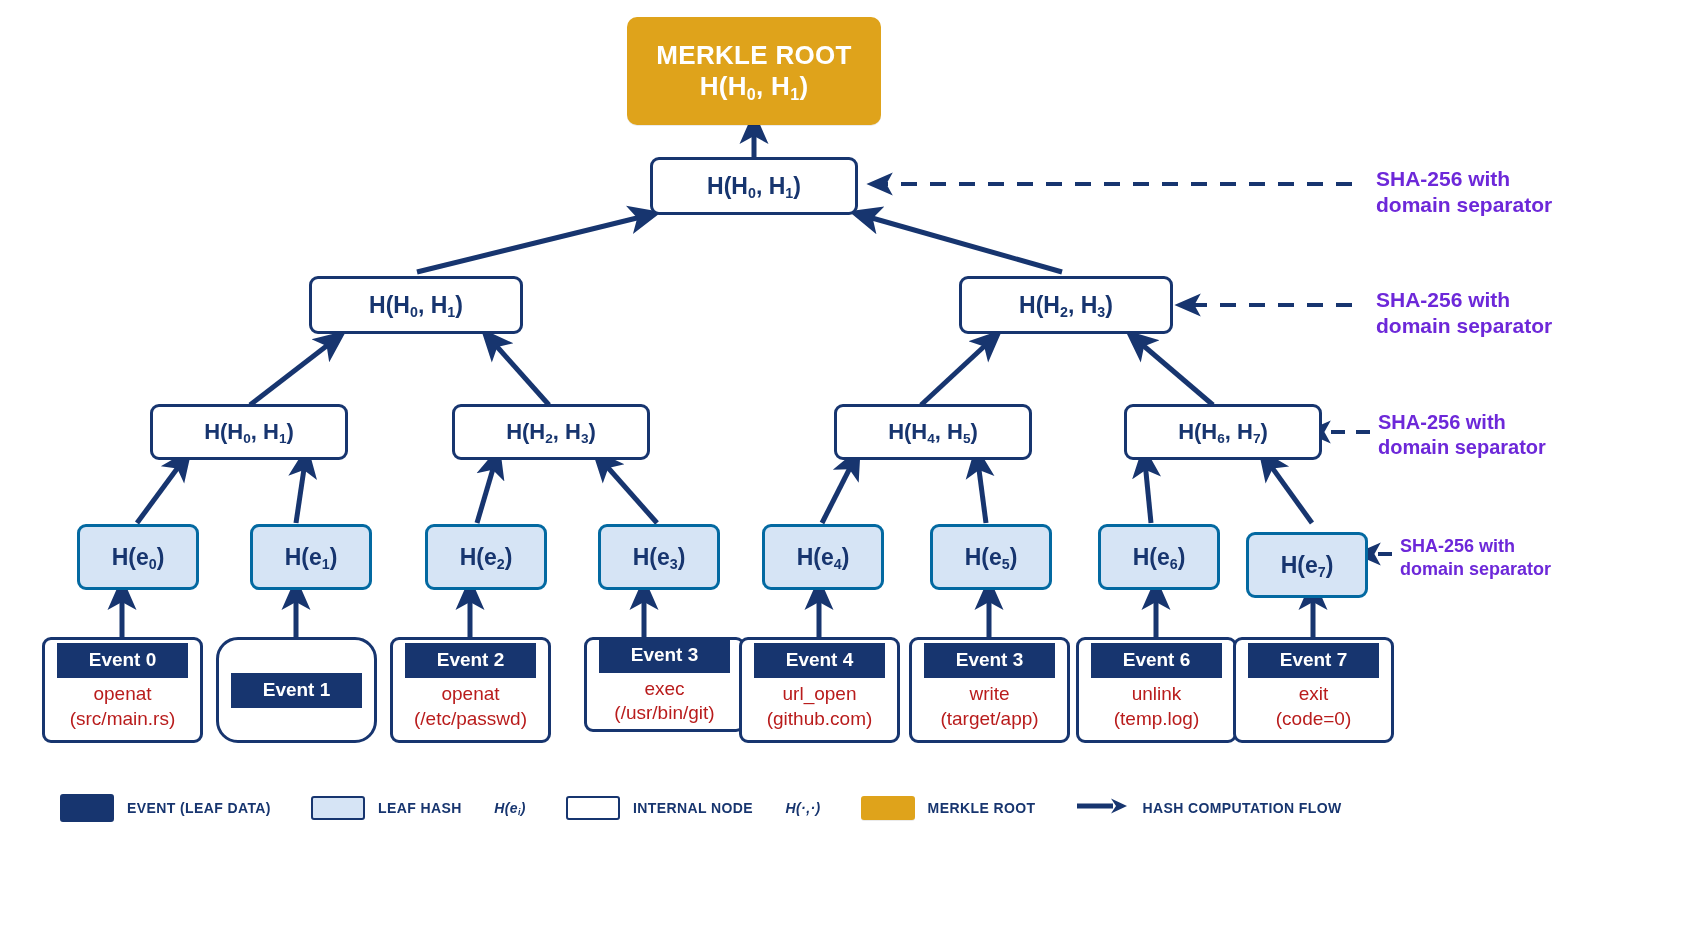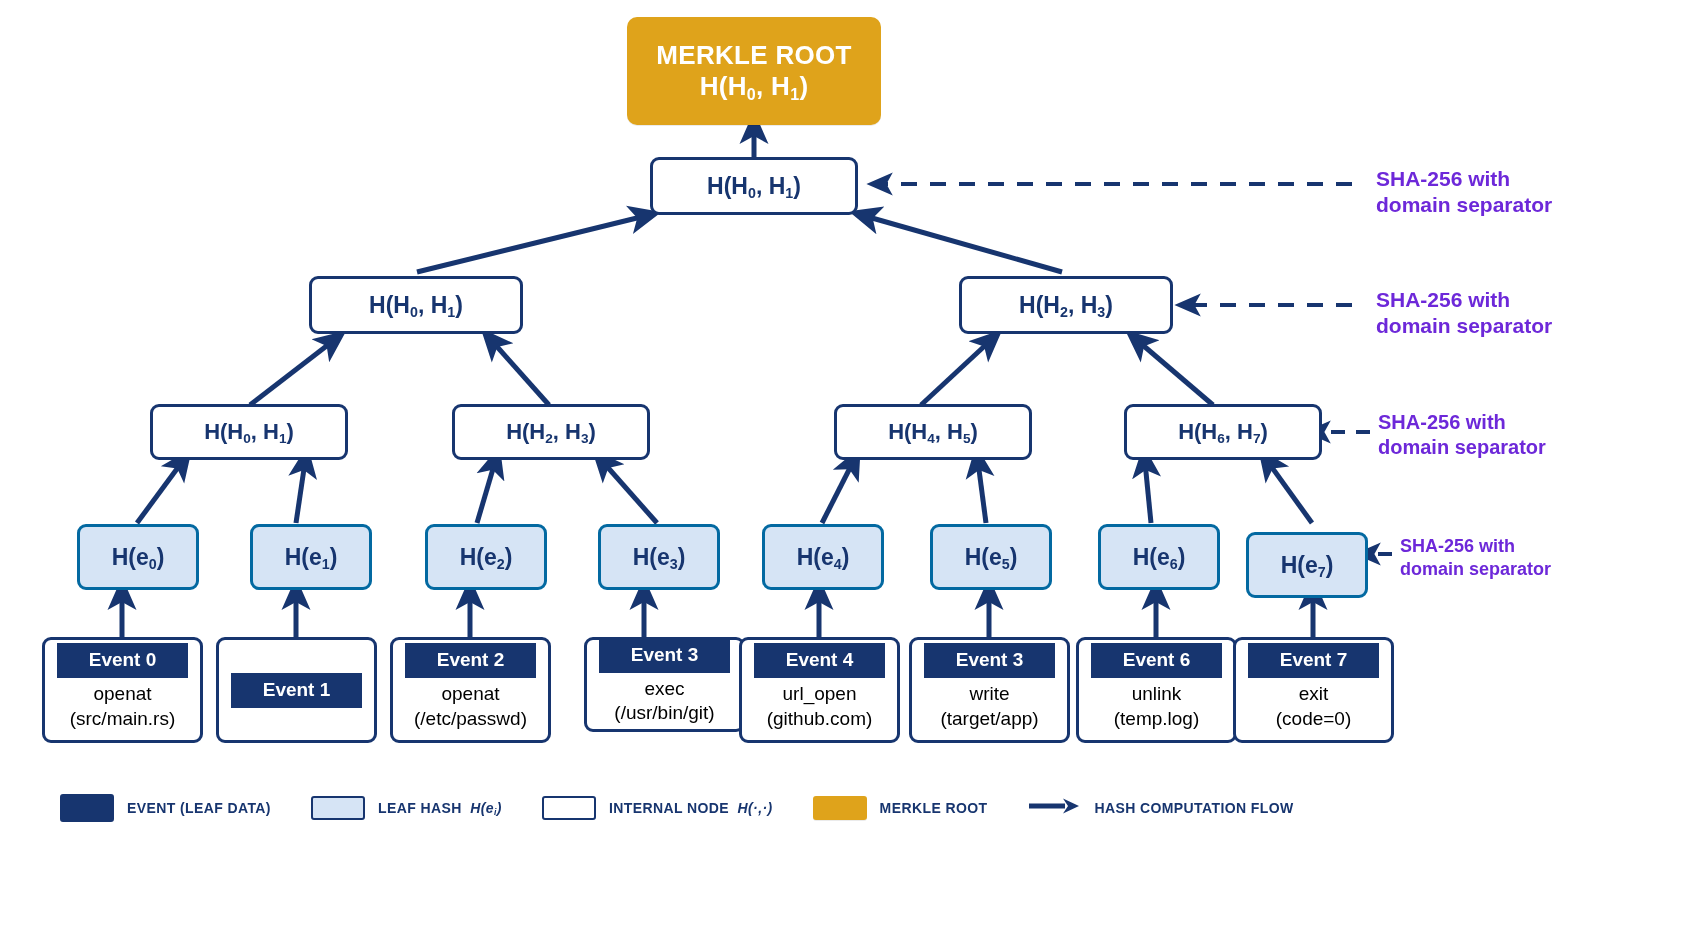--- a/index.html
+++ b/index.html
@@ -41,21 +41,21 @@
   .event{
     background:#ffffff;border:3px solid #17356F;border-radius:9px;
     flex-direction:column;overflow:hidden;padding:12px;justify-content:center;
   }
   .event .hdr{
     width:100%;background:#17356F;color:#ffffff;font-weight:bold;
     font-size:19px;padding:6px 0 7px 0;box-sizing:border-box;
     display:flex;align-items:center;justify-content:center;
   }
   .event .body{
-    width:100%;flex:1;color:#000000;font-size:19px;line-height:1.28;
+    width:100%;flex:1;color:#b91c1c;font-size:19px;line-height:1.28;
     display:flex;flex-direction:column;align-items:center;justify-content:center;
     padding:4px 2px 6px 2px;box-sizing:border-box;
   }
 
   sub{font-size:.62em;vertical-align:baseline;position:relative;top:.30em;}
 
   
   .annot{
     position:absolute;color:#6d28d9;font-weight:bold;line-height:1.25;
   }
@@ -64,21 +64,21 @@
   
   .legend{position:absolute;left:60px;top:785px;width:1580px;height:45px;
           display:flex;align-items:center;}
   .lg-item{display:flex;align-items:center;margin-right:40px;white-space:nowrap;}
   .sw{width:54px;height:24px;margin-right:13px;box-sizing:border-box;border-radius:3px;}
   .sw.event{background:#17356F;border:2px solid #17356F;}
   .sw.leaf{background:#D6E4F5;border:2px solid #17356F;}
   .sw.internal{background:#ffffff;border:2px solid #17356F;}
   .sw.root{background:#DFA31B;border:2px solid #DFA31B;}
   .lg-text{color:#17356F;font-weight:bold;font-size:14px;letter-spacing:.4px;}
-  .lg-text .it{font-style:italic;font-weight:bold;}
+  .lg-text .it{font-style:italic;font-weight:bold;margin-left:24px;}
   .lg-arrow{display:inline-block;margin-right:13px;}
 </style>
 </head>
 <body>
 
 <div id="stage">
 
   <svg class="edges" viewBox="0 0 1693 929">
     <defs>
       <marker id="ah" markerWidth="7" markerHeight="7" refX="3.2" refY="3.2" orient="auto">
@@ -180,21 +180,21 @@
     <span><span>H(e</span><sub>7</sub><span>)</span></span>
   </div>
 
   <div class="node event" style="left:42px;top:637px;width:161px;height:106px;">
     <div class="hdr">Event 0</div>
     <div class="body">
       <span>openat</span>
       <span>(src/main.rs)</span>
     </div>
   </div>
-  <div class="node event" style="left:216px;top:637px;width:161px;height:106px;">
+  <div class="node event" style="left:216px;top:637px;width:161px;height:106px;border-radius:22px;">
     <div class="hdr">Event 1</div>
   </div>
   <div class="node event" style="left:390px;top:637px;width:161px;height:106px;">
     <div class="hdr">Event 2</div>
     <div class="body">
       <span>openat</span>
       <span>(/etc/passwd)</span>
     </div>
   </div>
   <div class="node event" style="left:564px;top:637px;width:161px;height:95px;margin-left:20px;">

